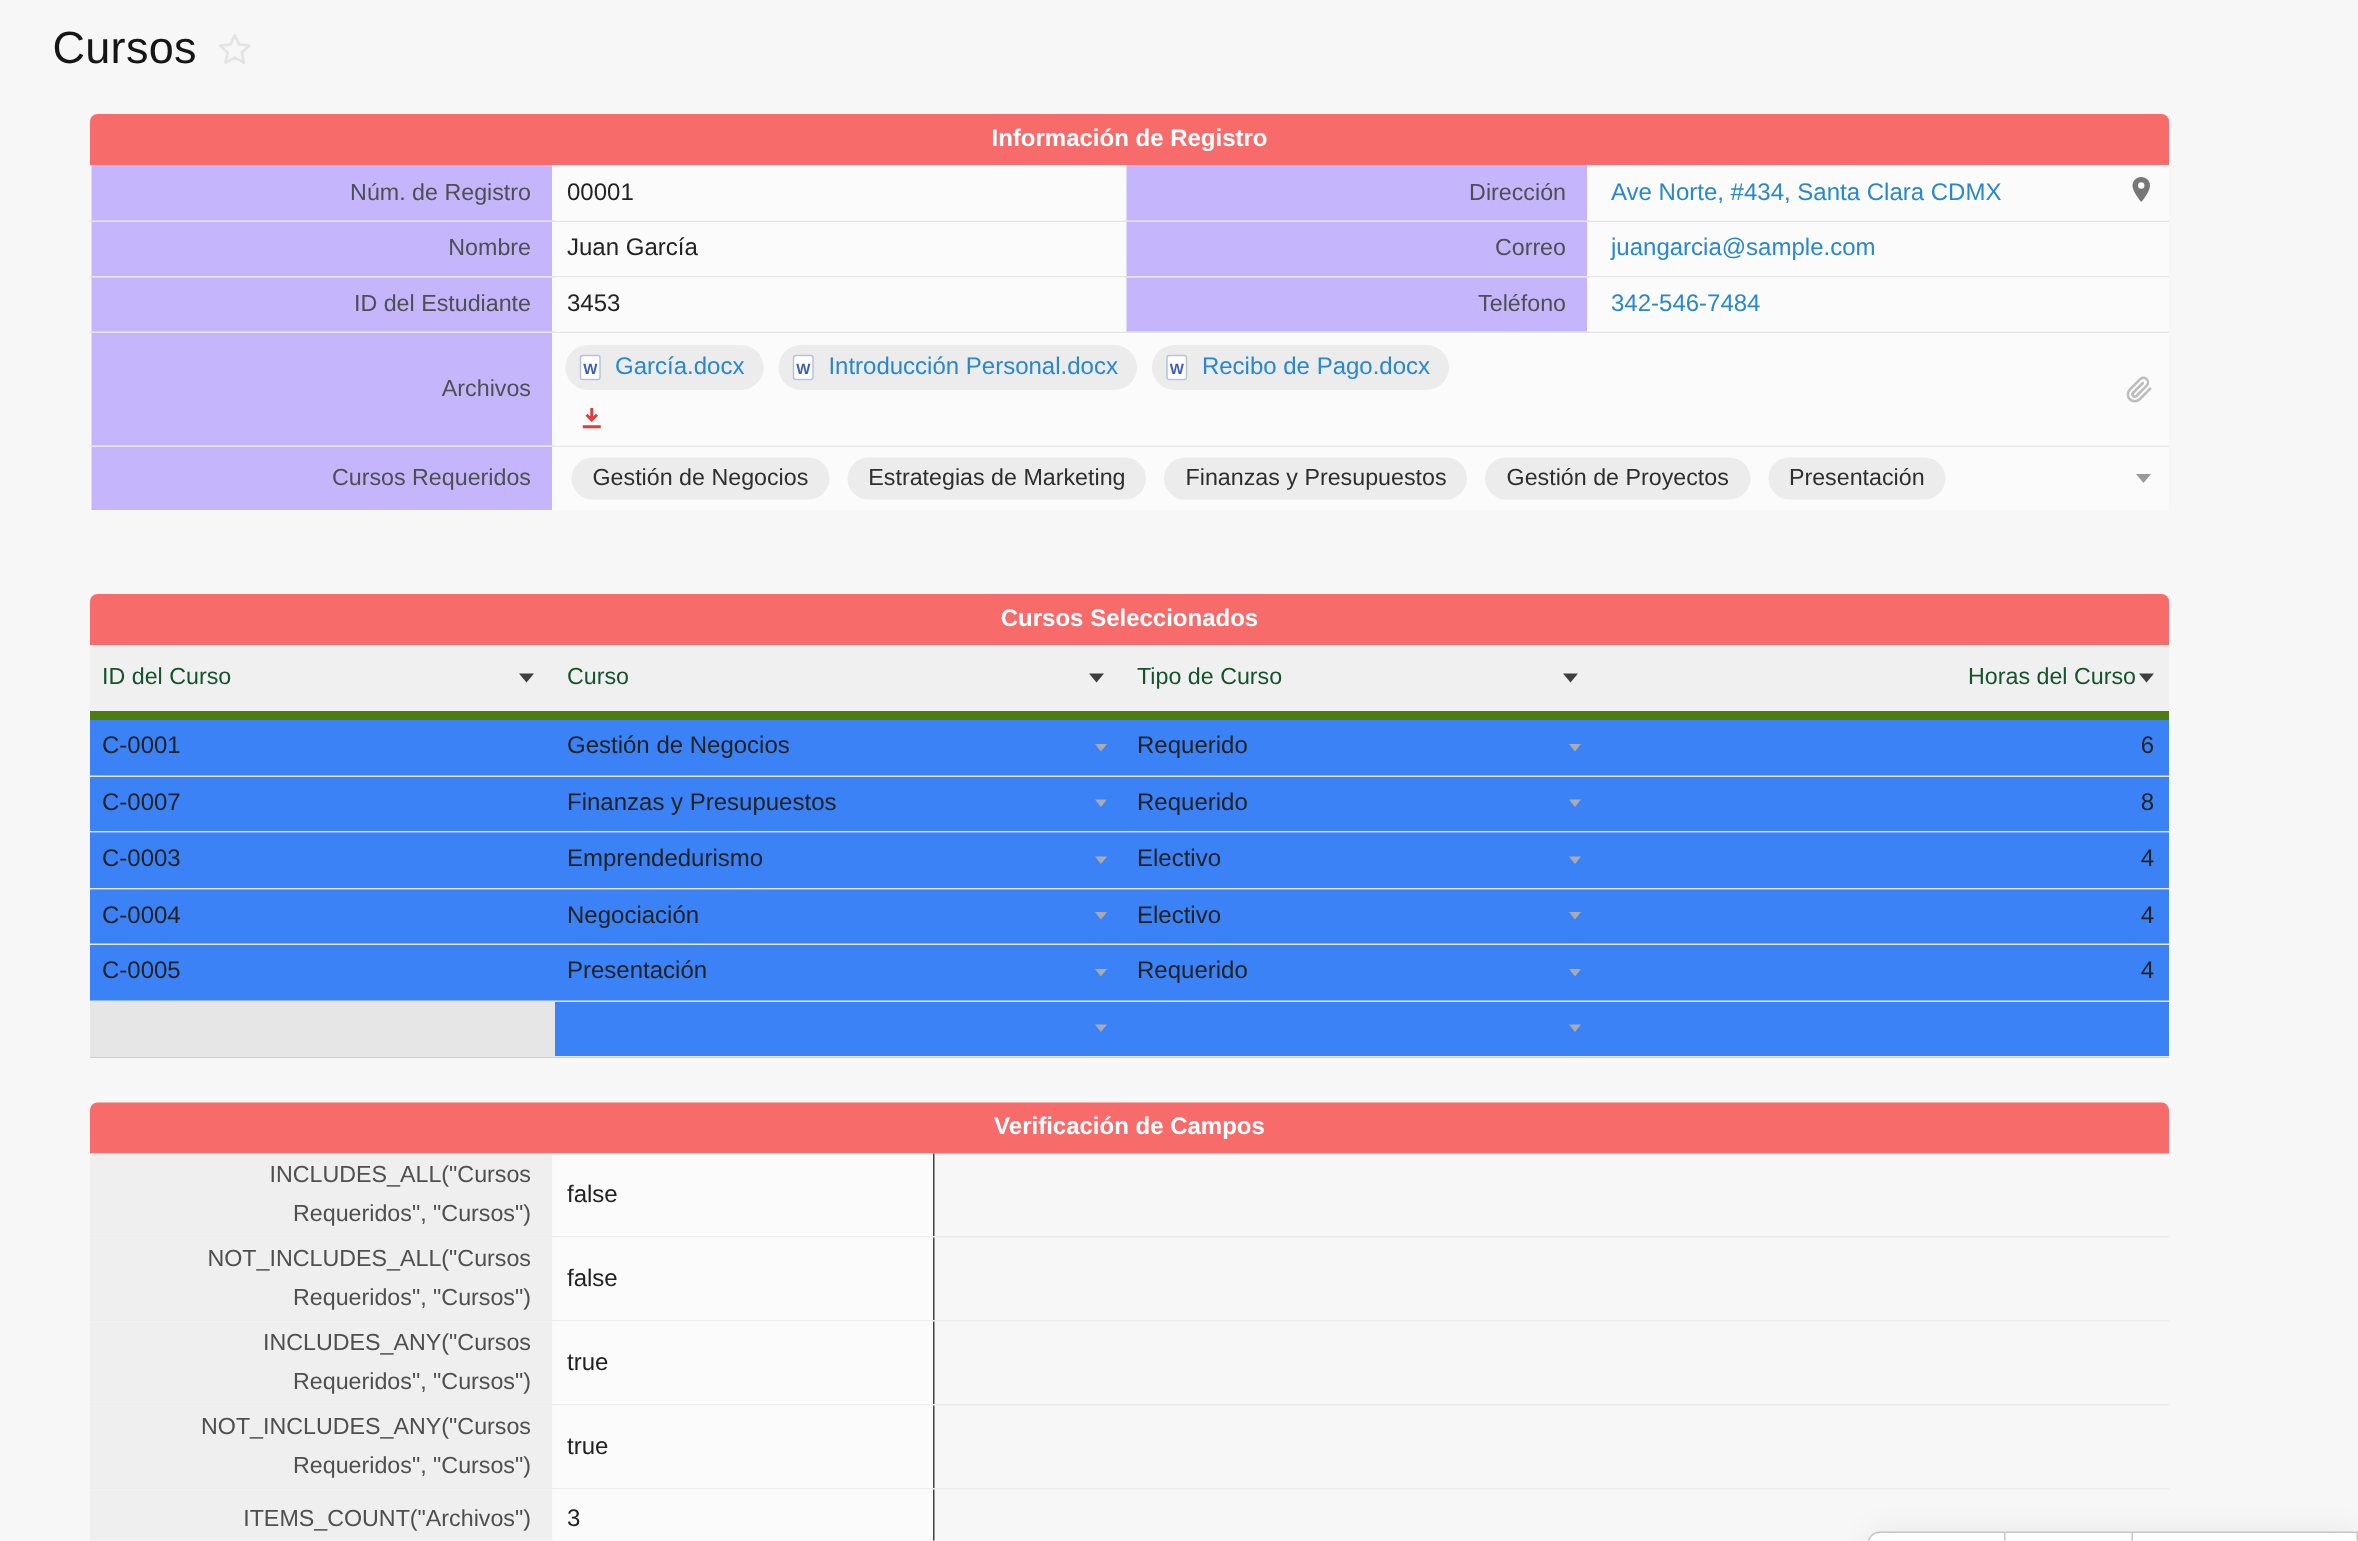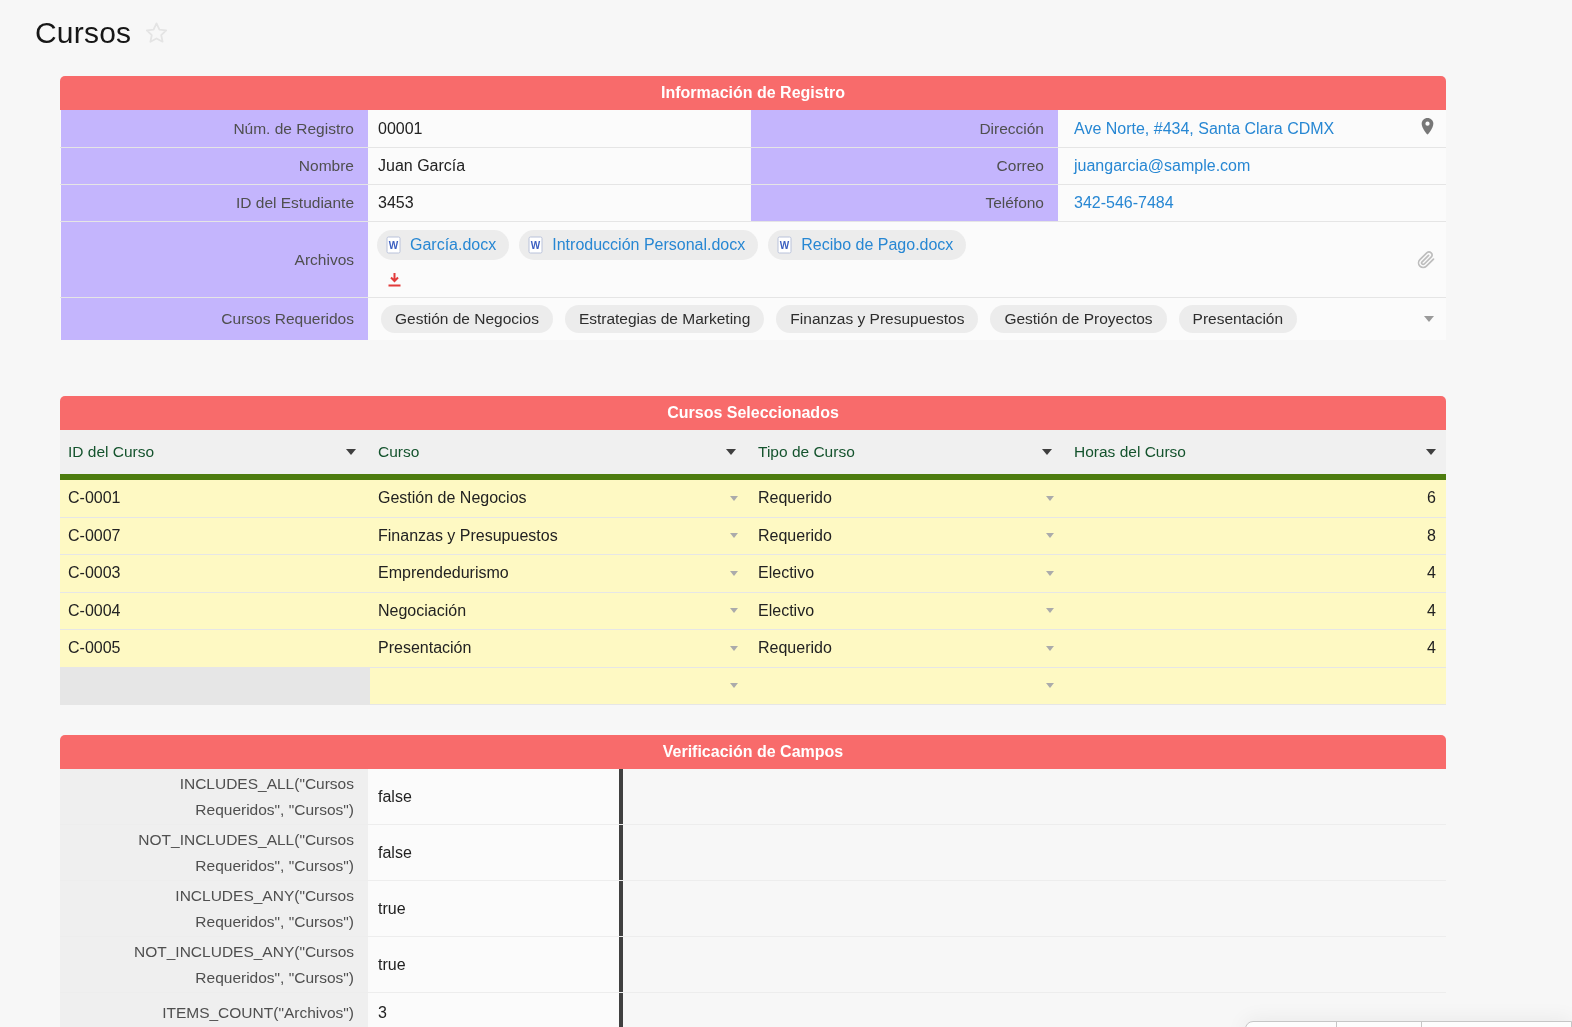--- a/index.html
+++ b/index.html
@@ -58,38 +58,38 @@
   .chips-caret-cell { width:34px; display:flex; align-items:center; justify-content:center; background:#fbfbfb; }
 
   .caret { width:0; height:0; border-left:5px solid transparent; border-right:5px solid transparent; border-top:6px solid #9a9a9a; }
   .caret.dark { border-top-color:#3f3f3f; }
   .caret.light { border-top-color:#ababab; border-left-width:4px; border-right-width:4px; border-top-width:5px; }
 
   
   .tbl-head { display:flex; height:50px; background:#f0f0f0; border-bottom:6px solid #4d7c0f; font-size:15.5px; color:#14532d; }
   .th { display:flex; align-items:center; justify-content:space-between; padding:0 14px 0 8px; cursor:pointer; }
   .th-id { width:310px; } .th-curso { width:380px; } .th-tipo { width:316px; }
-  .th-horas { width:380px; padding-right:10px; gap:2px; }
-
-  .trow { display:flex; height:37.5px; background:#fef9c3; border-bottom:1px solid #e6e6e6; font-size:16px; }
+  .th-horas { width:380px; justify-content:flex-end; padding-right:10px; gap:2px; }
+
+  .trow { display:flex; height:37.5px; background:#3b82f6; border-bottom:1px solid #e6e6e6; font-size:16px; }
   .td { display:flex; align-items:center; padding-left:8px; }
   .td-id { width:310px; } 
   .td-curso { width:380px; justify-content:space-between; padding-right:12px; }
   .td-tipo { width:316px; justify-content:space-between; padding-right:12px; }
   .td-horas { width:380px; justify-content:flex-end; padding-right:10px; }
   .td-empty-gray { background:#e6e6e6; }
 
   
   .vrow { display:flex; border-bottom:1px solid #ededed; }
   .v-lab {
     width:310px; background:#efefef; color:#4f4f4f; font-size:15.5px;
     display:flex; align-items:center; justify-content:flex-end; text-align:right;
     padding:0 14px 0 30px; line-height:26px; border-right:2px solid #fafafa;
   }
-  .v-val { width:253px; background:#fbfbfb; display:flex; align-items:center; padding-left:8px; font-size:16px; border-right:4px solid #404040; }
+  .v-val { width:253px; background:#fbfbfb; display:flex; align-items:center; padding-left:8px; font-size:16px; border-right:1px solid #404040; }
   .v-h { height:56px; } .v-h-last { height:41px; }
 
   
   .corner-widget {
     position:absolute; left:1245px; top:1021px; width:327px; height:20px;
     background:#fdfdfd; border:1px solid #c6c6c6; border-radius:8px 0 0 0;
     box-shadow:0 0 22px rgba(0,0,0,0.07);
   }
   .corner-widget .div1, .corner-widget .div2 { position:absolute; top:0; bottom:0; width:1px; background:#c6c6c6; }
   .corner-widget .div1 { left:90px; } .corner-widget .div2 { left:175px; }

